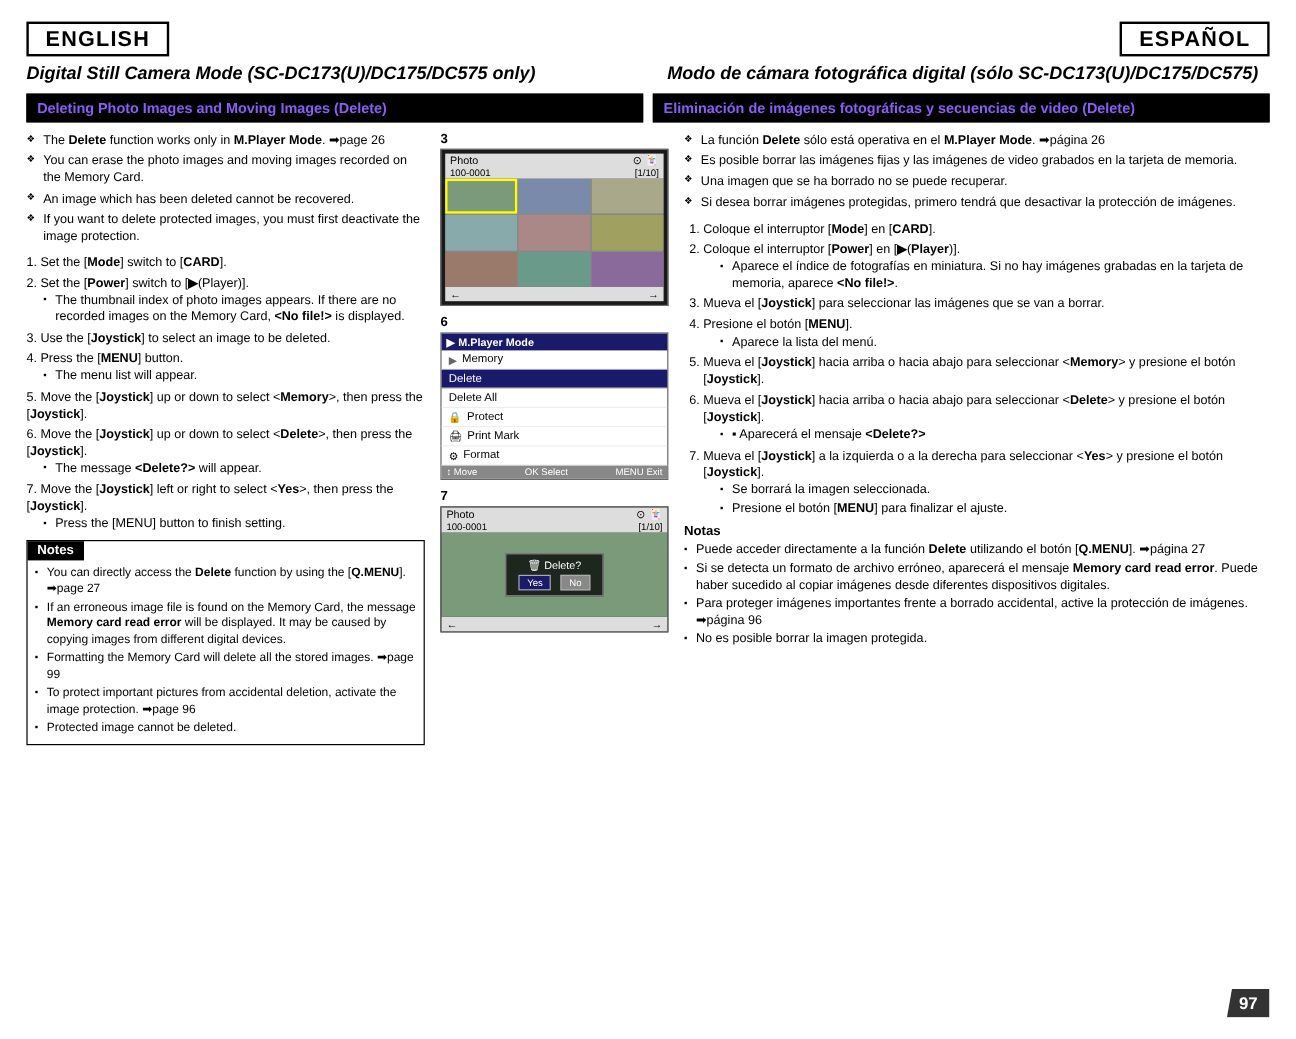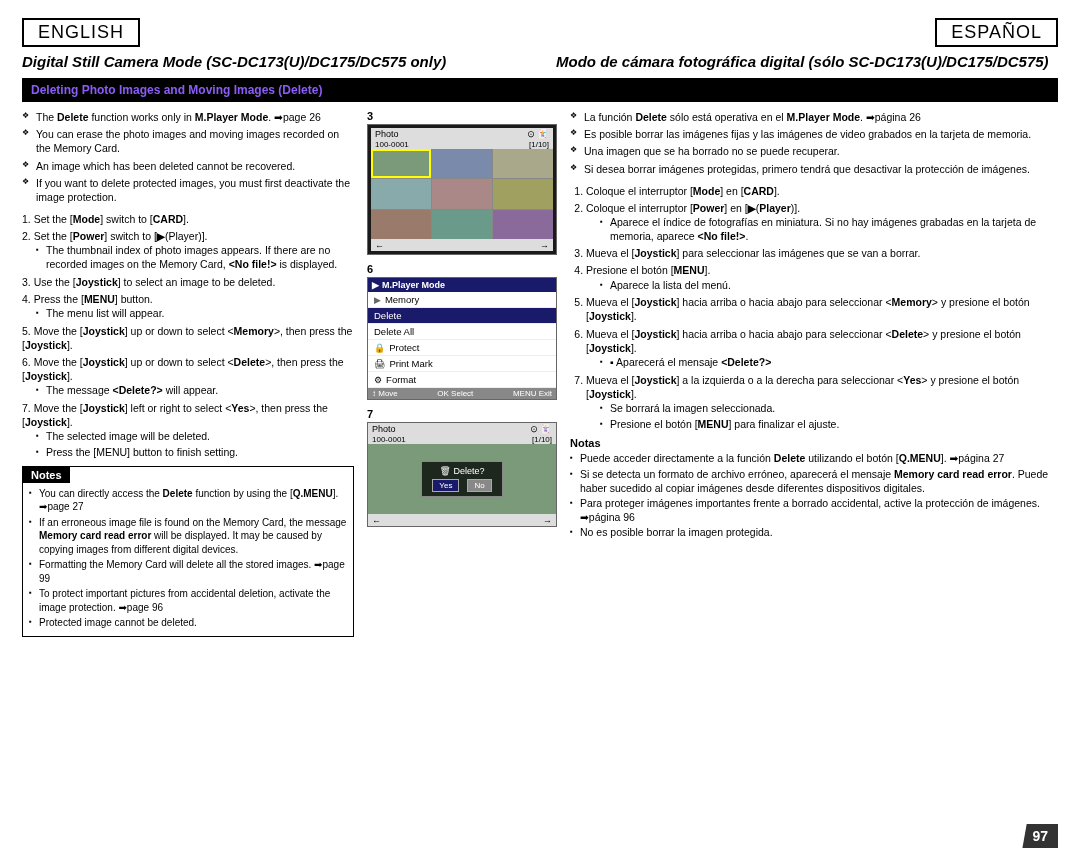--- a/index.html
+++ b/index.html
@@ -23,21 +23,21 @@
     .header-row {
       display: flex;
       justify-content: space-between;
       align-items: flex-start;
       margin-bottom: 6px;
     }
     .lang-box {
       border: 2.5px solid #000;
       padding: 2px 14px;
       font-size: 18px;
-      font-weight: 400;
+      font-weight: 700;
       letter-spacing: 1px;
       background: #fff;
     }
     
     .title-row {
       display: flex;
       justify-content: space-between;
       margin-bottom: 8px;
       gap: 20px;
       align-items: flex-end;
@@ -373,20 +373,21 @@
     <div class="lang-box">ESPAÑOL</div>
   </div>
 
   <div class="title-row">
     <div class="title-en">Digital Still Camera Mode (SC-DC173(U)/DC175/DC575 only)</div>
     <div class="title-es">Modo de cámara fotográfica digital (sólo SC-DC173(U)/DC175/DC575)</div>
   </div>
 
   <div class="section-header-row">
     <div class="section-header">Deleting Photo Images and Moving Images (Delete)</div>
+    <div class="section-header">Eliminación de imágenes fotográficas y secuencias de video (Delete)</div>
   </div>
 
   <div class="content-wrapper">
 
     <div class="en-col">
 
       <ul class="bullet-list">
         <li>The <b>Delete</b> function works only in <b>M.Player Mode</b>. ➡page 26</li>
         <li>You can erase the photo images and moving images recorded on the Memory Card.</li>
         <li>An image which has been deleted cannot be recovered.</li>
@@ -407,21 +408,20 @@
           </ul>
         </li>
         <li><span class="step-num">5.</span> Move the [<b>Joystick</b>] up or down to select &lt;<b>Memory</b>&gt;, then press the [<b>Joystick</b>].</li>
         <li><span class="step-num">6.</span> Move the [<b>Joystick</b>] up or down to select &lt;<b>Delete</b>&gt;, then press the [<b>Joystick</b>].
           <ul class="sub-bullet">
             <li>The message <b>&lt;Delete?&gt;</b> will appear.</li>
           </ul>
         </li>
         <li><span class="step-num">7.</span> Move the [<b>Joystick</b>] left or right to select &lt;<b>Yes</b>&gt;, then press the [<b>Joystick</b>].
           <ul class="sub-bullet">
-            <li>The selected image will be deleted.</li>
             <li>Press the [MENU] button to finish setting.</li>
           </ul>
         </li>
       </ol>
 
       <div class="notes-box">
         <div class="notes-title">Notes</div>
         <div class="notes-content">
           <ul>
             <li>You can directly access the <b>Delete</b> function by using the [<b>Q.MENU</b>]. ➡page 27</li>

